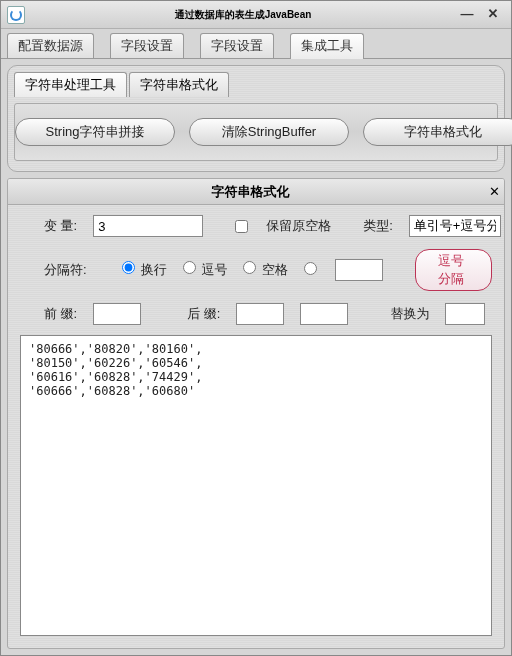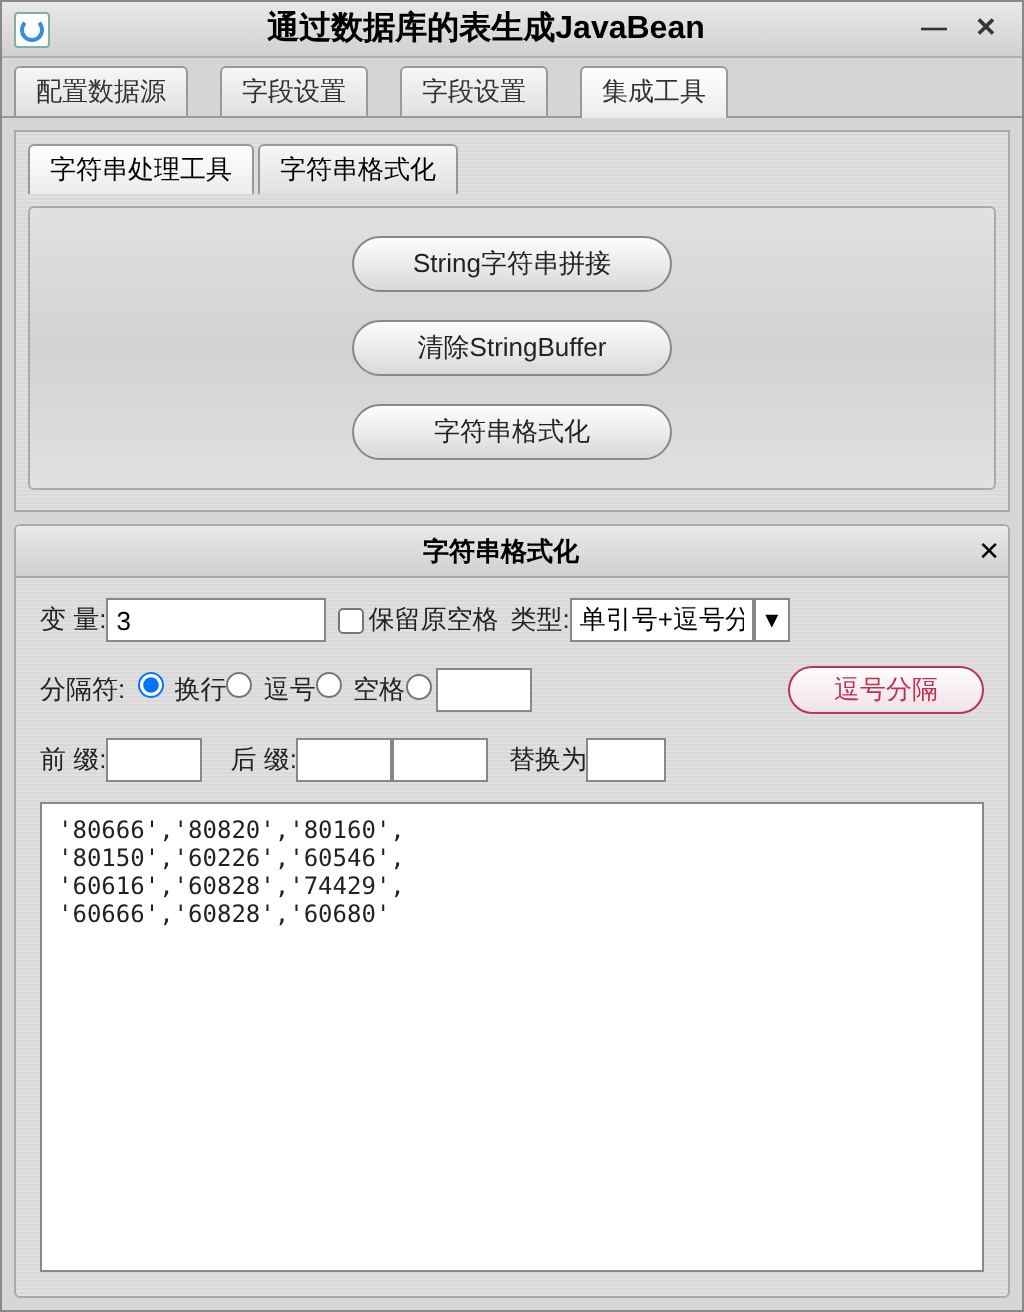--- a/index.html
+++ b/index.html
@@ -18,21 +18,21 @@
   }
   .titlebar .appicon {
     width: 18px; height: 18px; border: 1px solid #8aa; background: #fff;
     border-radius: 2px; margin-right: 8px; position: relative;
   }
   .titlebar .appicon::after {
     content: ""; position: absolute; inset: 2px;
     border-radius: 50%; border: 2px solid #3a8bd8; border-top-color: transparent;
   }
   .titlebar .title {
-    flex: 1; text-align: center; font-weight: bold; font-size: 16px;
+    flex: 1; text-align: center; font-weight: bold; font-size: 10px;
   }
   .titlebar .winbtn {
     width: 24px; height: 20px; text-align: center; line-height: 18px;
     font-weight: bold; color: #333; cursor: default; margin-left: 2px;
   }
   .tabstrip {
     display: flex; align-items: flex-end;
     padding: 4px 6px 0 6px;
     border-bottom: 1px solid #999; height: 30px;
   }
@@ -43,55 +43,55 @@
     color: #333; cursor: default;
   }
   .tab.active {
     background: linear-gradient(#fefefe,#ececec);
     position: relative; top: 1px; padding-bottom: 4px;
     font-weight: normal;
   }
   .panel {
     margin: 6px; padding: 6px 6px 10px 6px;
     background: repeating-linear-gradient(180deg,#e0e0e0 0,#e0e0e0 1px,#d9d9d9 1px,#d9d9d9 2px);
-    border: 1px solid #aaa; border-radius: 0;
+    border: 1px solid #aaa; border-radius: 10px;
   }
   .subtabs {
     display: flex; margin-bottom: 6px;
   }
   .subtab {
     padding: 3px 10px; border: 1px solid #999; border-bottom: none;
     background: linear-gradient(#f6f6f6,#e0e0e0);
     margin-right: 2px; border-radius: 3px 3px 0 0; cursor: default;
   }
   .subtab.active { background: linear-gradient(#fefefe,#ececec); }
   .subpanel {
     border: 1px solid #aaa; border-radius: 3px;
     background: linear-gradient(180deg,#e1e1e1,#d2d2d2,#e1e1e1);
-    padding: 14px 0; display: flex; flex-direction: column; align-items: center; gap: 14px;
+    padding: 14px 0; display: flex; flex-direction: row; align-items: center; gap: 14px;
   }
   .pillbtn {
     min-width: 160px; padding: 4px 20px; text-align: center;
     border: 1px solid #888; border-radius: 14px;
     background: linear-gradient(#fdfdfd,#d9d9d9);
     cursor: default; color: #222;
   }
   .subwin {
     margin: 0 6px 6px 6px; border: 1px solid #aaa; border-radius: 3px;
     background: repeating-linear-gradient(180deg,#e0e0e0 0,#e0e0e0 1px,#d9d9d9 1px,#d9d9d9 2px);
     display: flex; flex-direction: column; flex: 1; overflow: hidden;
   }
   .subtitlebar {
     height: 26px; display: flex; align-items: center; padding: 0 4px;
     background: linear-gradient(#e9e9e9,#d0d0d0);
     border-bottom: 1px solid #aaa;
   }
   .subtitlebar .title { flex: 1; text-align: center; font-weight: bold; }
   .form { padding: 10px 12px; display: flex; flex-direction: column; gap: 12px; }
-  .row { display: flex; align-items: center; gap: 0; }
+  .row { display: flex; align-items: center; gap: 16px; margin-left: 24px; }
   .lbl { white-space: nowrap; color: #222; }
   input[type=text], .txt, select {
     border: 1px solid #888; background: #fff; height: 22px; padding: 0 4px;
   }
   input[type=checkbox], input[type=radio] { margin: 0 2px 0 0; }
   .genbtn {
     border: 1px solid #b35; color: #c03050; border-radius: 14px;
     padding: 2px 22px; background: linear-gradient(#fefcfd,#f2e2e7);
     cursor: default;
   }

